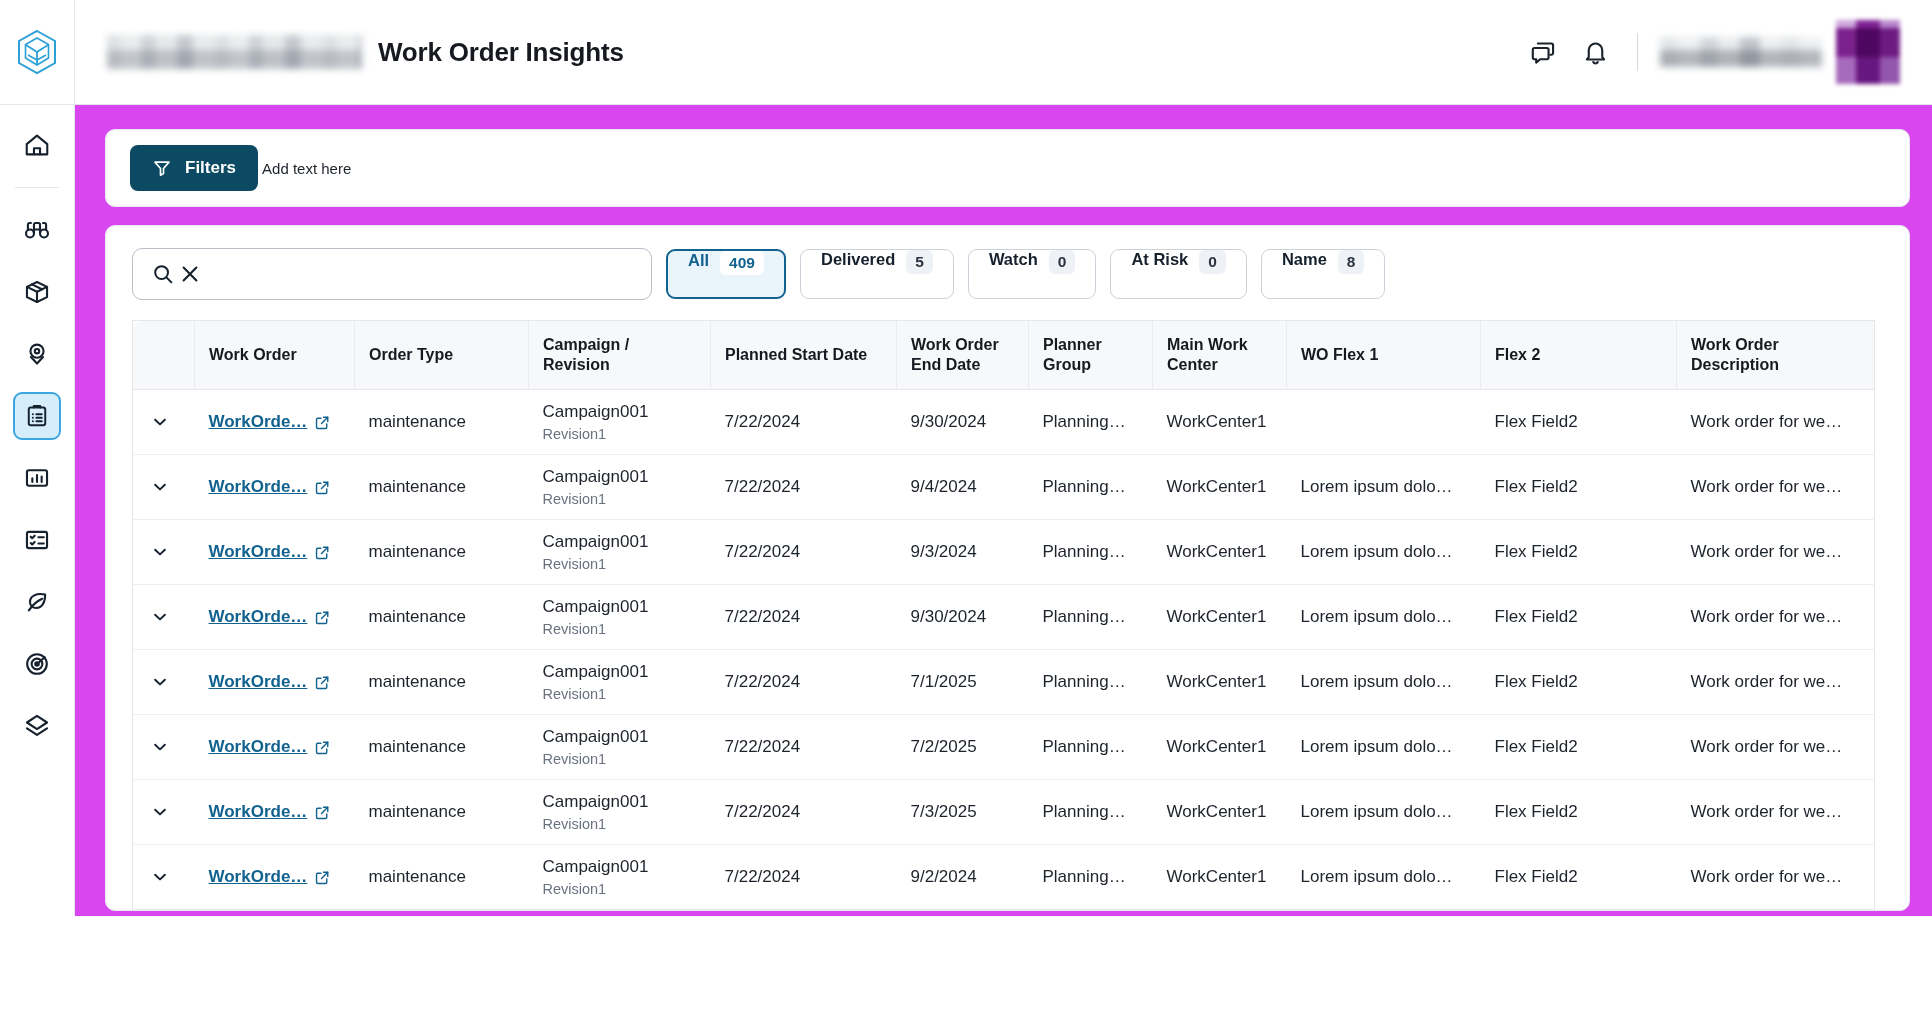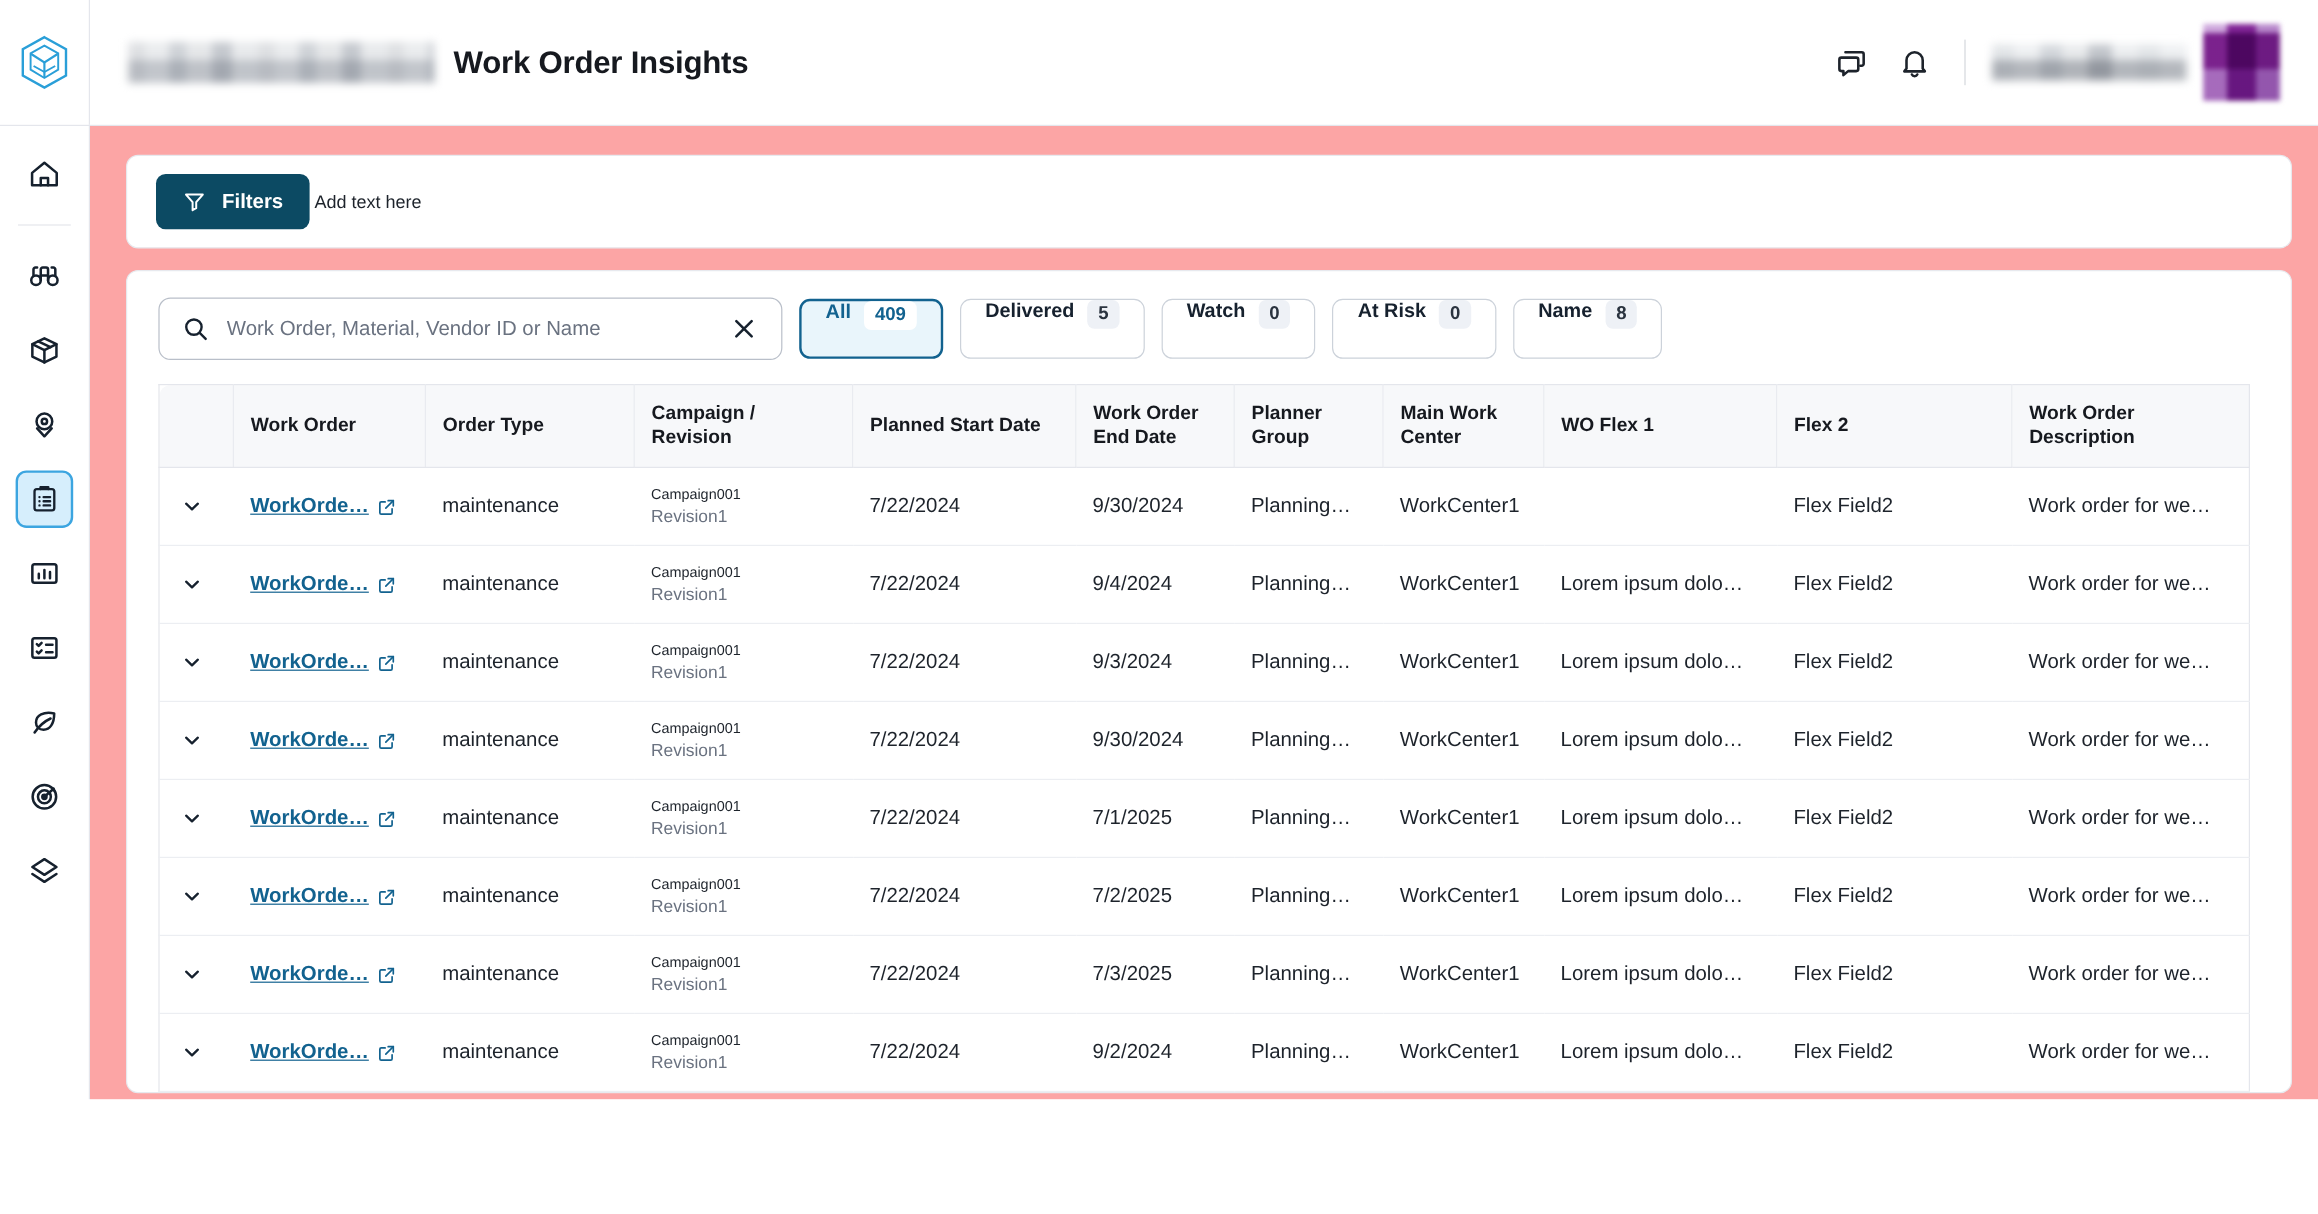--- a/index.html
+++ b/index.html
@@ -179,21 +179,21 @@
     color: #5f6b7a;
     cursor: pointer;
     border-bottom: 4px solid transparent;
     white-space: nowrap;
   }
   .tab.active { color: #12628f; border-bottom-color: #12628f; }
 
   .scroll-area {
     flex: 1 1 auto;
     min-height: 0;
-    background: #fca5a5;
+    background: #d946ef;
     padding: 24px 22px 0 30px;
     overflow: hidden;
   }
 
   .card {
     background: #ffffff;
     border: 1px solid #e7e9ee;
     border-radius: 10px;
   }
 
@@ -355,21 +355,21 @@
   .wo-link {
     color: #12628f;
     font-weight: bold;
     text-decoration: underline;
     cursor: pointer;
     font-size: 17px;
   }
   .wo-link-wrap { display: inline-flex; align-items: center; gap: 7px; text-align: right; }
   .ext-icon { color: #12628f; display: inline-flex; cursor: pointer; }
 
-  .campaign-main { font-size: 12px; color: #1d232b; line-height: 1.2; }
+  .campaign-main { font-size: 17px; color: #1d232b; line-height: 1.2; }
   .campaign-sub  { font-size: 14.5px; color: #6a7280; margin-top: 4px; }
 
   
   .c-exp   { width: 62px; }
   .c-wo    { width: 160px; }
   .c-type  { width: 174px; }
   .c-camp  { width: 182px; }
   .c-ps    { width: 186px; }
   .c-we    { width: 132px; }
   .c-pg    { width: 124px; }
@@ -520,21 +520,20 @@
         </section>
 
         <section class="card table-card">
 
           <div class="toolbar">
             <div class="search-box">
               <svg width="24" height="24" viewBox="0 0 24 24" fill="none" stroke="#16212e" stroke-width="2" stroke-linecap="round">
                 <circle cx="10.6" cy="10.6" r="6.4"></circle>
                   <path d="M15.4 15.4 20.4 20.4"></path>
               </svg>
-              <input class="search-input" type="text" placeholder="Work Order, Material, Vendor ID or Name" style="">
               <button class="clear-btn">
                 <svg width="24" height="24" viewBox="0 0 24 24" fill="none" stroke="#16212e" stroke-width="2.1" stroke-linecap="round">
                   <path d="M5.6 5.6 18.4 18.4M18.4 5.6 5.6 18.4"></path>
                 </svg>
               </button>
             </div>
 
             <button class="chip active">
               <span>All</span>
               <span class="count">409</span>

